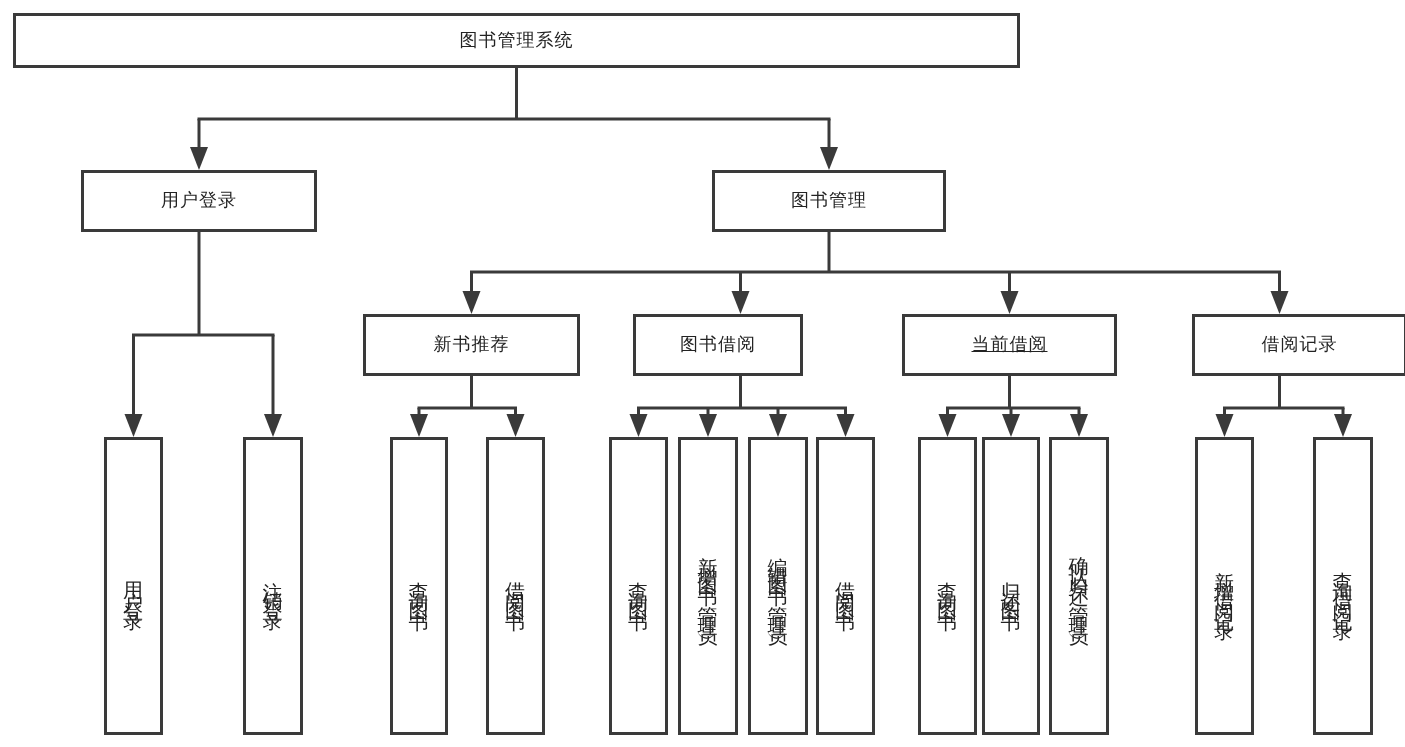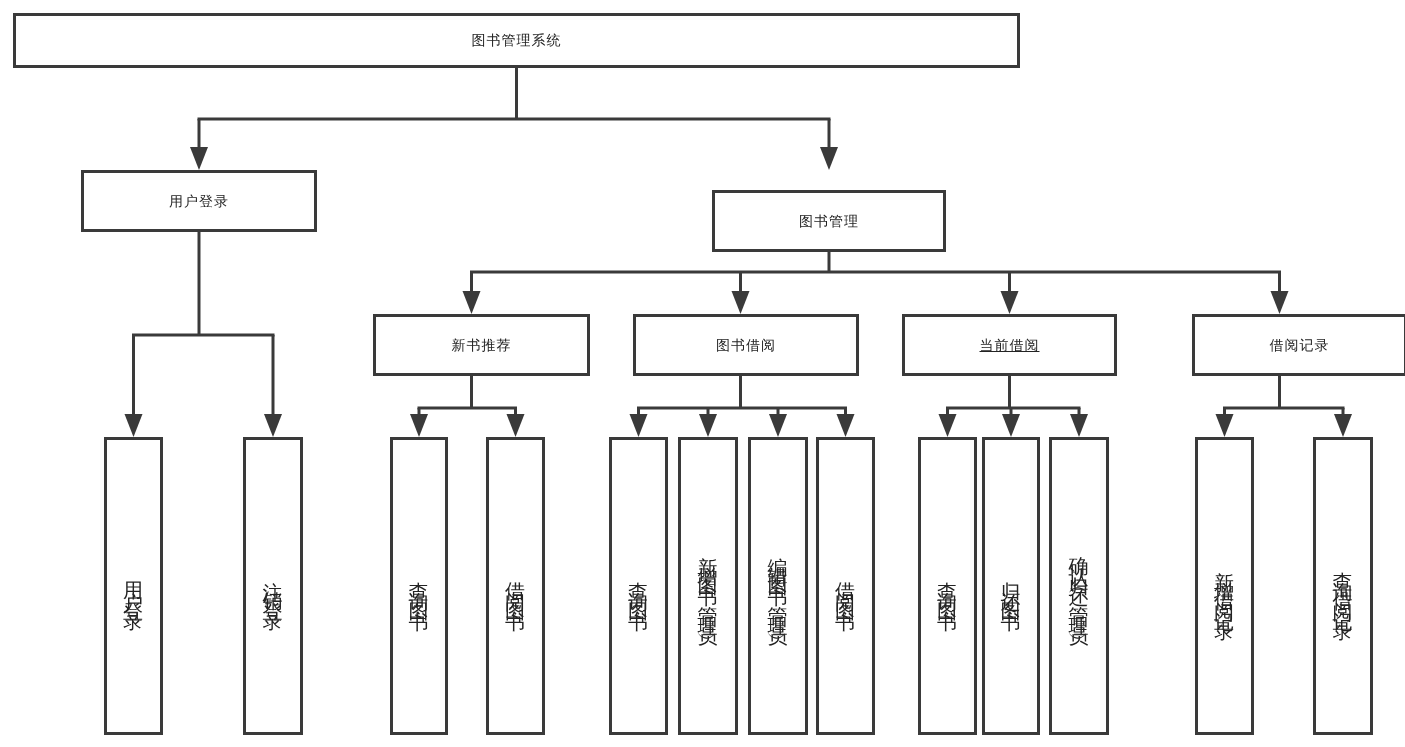--- a/index.html
+++ b/index.html
@@ -22,21 +22,21 @@
   }
   .edges-svg line{stroke:var(--line);stroke-width:3;}
   .edges-svg polygon{fill:var(--line);}
   .node{
     position:absolute;box-sizing:border-box;background:var(--bg);
     border:3px solid var(--line);color:var(--text);
     display:flex;align-items:center;justify-content:center;
     z-index:2;text-align:center;
   }
   .node.h span{
-    font-size:14px;letter-spacing:1px;line-height:1.2;white-space:nowrap;
+    font-size:18px;letter-spacing:1px;line-height:1.2;white-space:nowrap;
   }
   .node.v span{
     writing-mode:vertical-rl;text-orientation:mixed;
     font-size:20px;line-height:1;letter-spacing:10px;white-space:nowrap;
   }
   .watermark{
     position:absolute;left:1186px;top:716px;z-index:5;
     font-size:19px;color:var(--watermark);white-space:nowrap;
     letter-spacing:0.5px;
   }
@@ -99,27 +99,27 @@
       <line x1="1343" y1="408" x2="1343" y2="421"></line>
       <polygon points="1334,414 1352,414 1343,437"></polygon>
     </svg>
   <div id="nodes">
       <div class="node h" style="left: 13px; top: 13px; width: 1007px; height: 55px;">
         <span>图书管理系统</span>
       </div>
       <div class="node h" style="left: 81px; top: 170px; width: 236px; height: 62px;">
         <span>用户登录</span>
       </div>
-      <div class="node h" style="left: 712px; top: 170px; width: 234px; height: 62px; margin-top: 20px;">
+      <div class="node h" style="left: 712px; top: 170px; width: 234px; height: 62px;">
         <span>图书管理</span>
       </div>
-      <div class="node h" style="left: 373px; top: 314px; width: 217px; height: 62px;">
+      <div class="node h" style="left: 363px; top: 314px; width: 217px; height: 62px;">
         <span>新书推荐</span>
       </div>
-      <div class="node h" style="left: 633px; top: 314px; width: 226px; height: 62px;">
+      <div class="node h" style="left: 633px; top: 314px; width: 170px; height: 62px;">
         <span>图书借阅</span>
       </div>
       <div class="node h" style="left: 902px; top: 314px; width: 215px; height: 62px; text-decoration: underline;">
         <span>当前借阅</span>
       </div>
       <div class="node h" style="left: 1172px; top: 314px; width: 215px; height: 62px; margin-left: 20px;">
         <span>借阅记录</span>
       </div>
       <div class="node v" style="left: 104px; top: 437px; width: 59px; height: 298px;">
         <span>用户登录</span>

